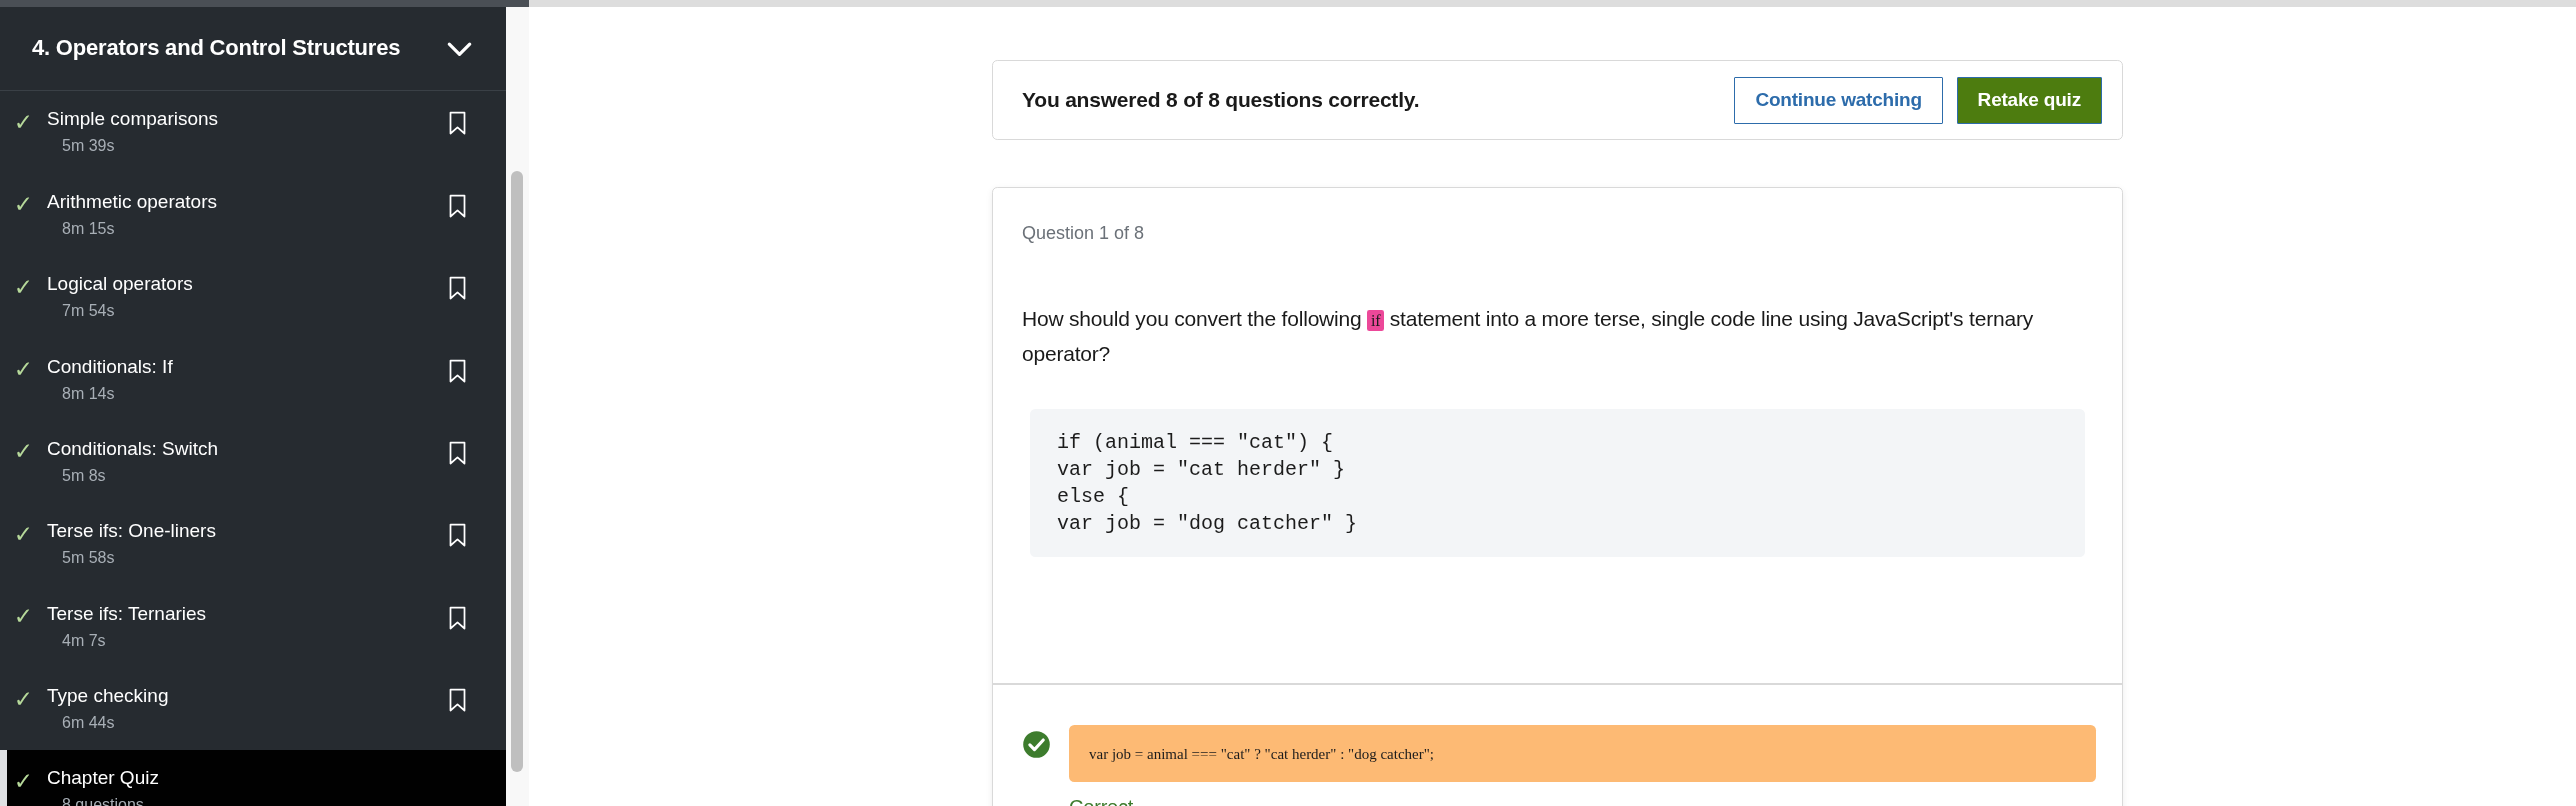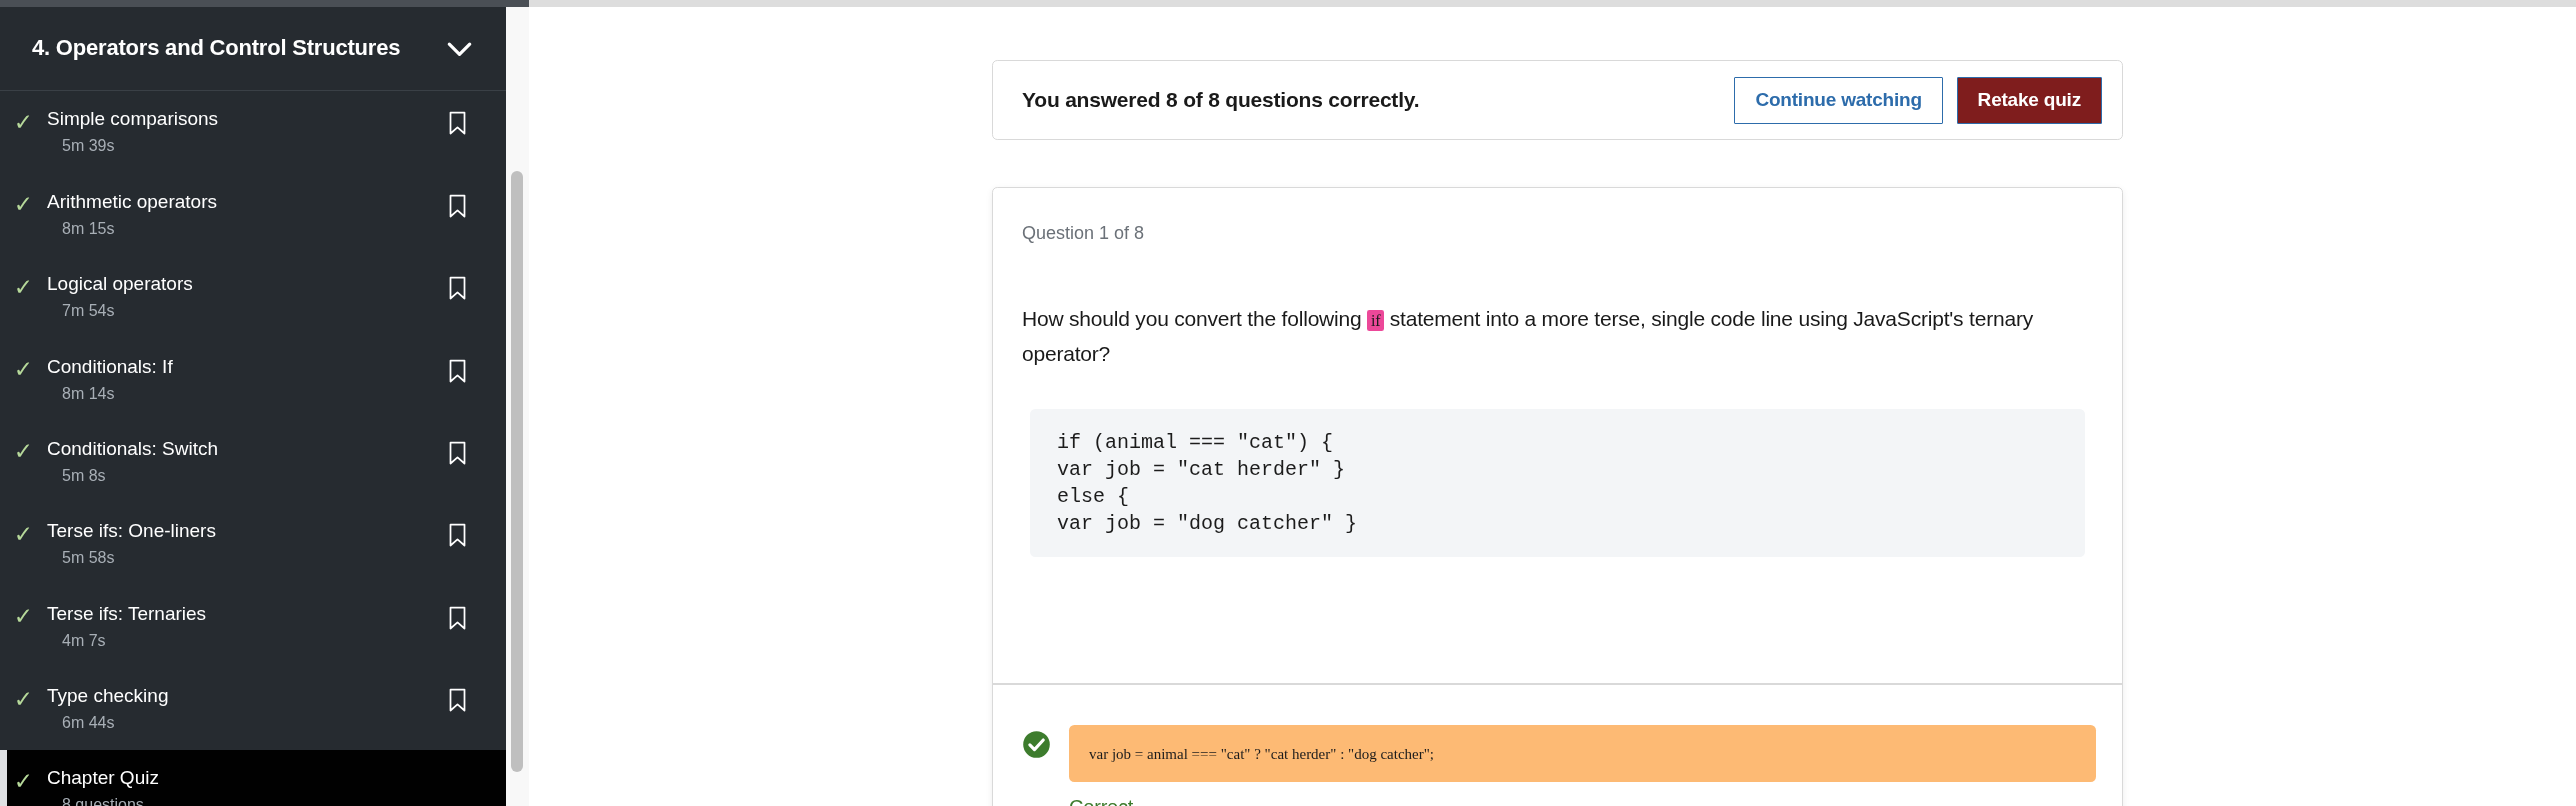--- a/index.html
+++ b/index.html
@@ -76,21 +76,21 @@
   #result-card { top:40px; height:80px; display:flex; align-items:center; padding:0 20px 0 29px; }
   #result-text { flex:1; font-size:21px; color:#1a1a1a; font-weight:bold; letter-spacing:-0.2px; }
   .btn {
     font-family:"Liberation Sans", sans-serif;
     font-size:19px; font-weight:bold; letter-spacing:-0.2px;
     border-radius:1px; cursor:pointer; white-space:nowrap;
     height:47px; display:inline-flex; align-items:center; justify-content:center;
     padding:0 20px;
   }
   .btn-outline { background:#ffffff; color:#2d6cab; border:1.5px solid #2d6cab; margin-right:13.7px; }
-  .btn-primary { background:#7f1d1d; color:#ffffff; border:1.5px solid #2d6cab; }
+  .btn-primary { background:#4d7c0f; color:#ffffff; border:1.5px solid #2d6cab; }
 
   
   #question-card { top:167px; height:639px; box-shadow:0 2.3px 7.6px rgba(0,0,0,0.07); }
   #q-counter { position:absolute; top:35px; left:29px; font-size:18px; color:#6b7178; }
   #q-text {
     position:absolute; top:114px; left:29px; right:40px;
     font-size:21px; line-height:33px; color:#1a1a1a; letter-spacing:-0.2px;
   }
   code.inline {
     font-family:Liberation Serif, serif;

